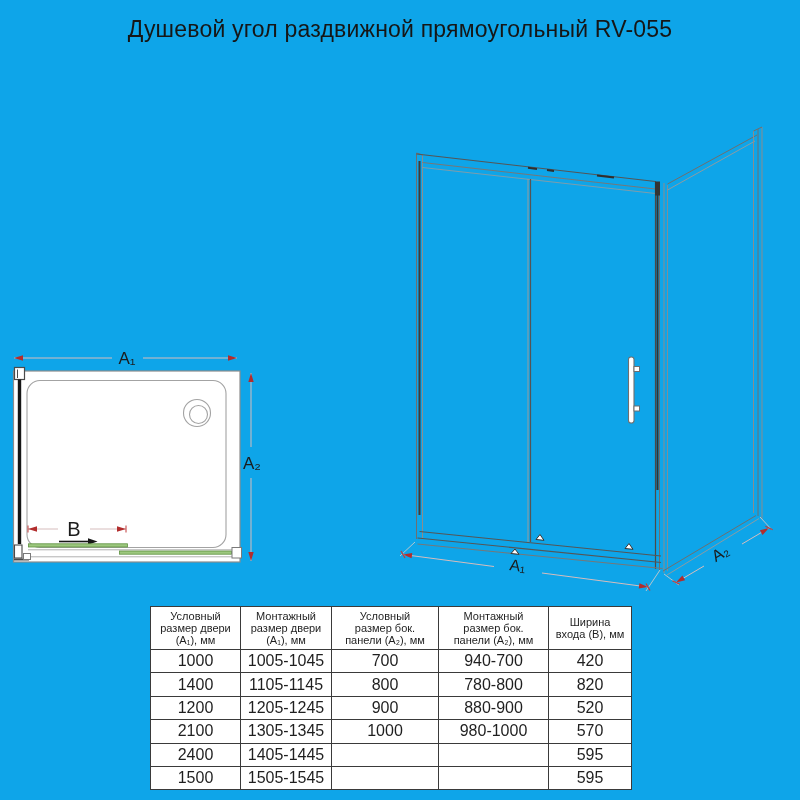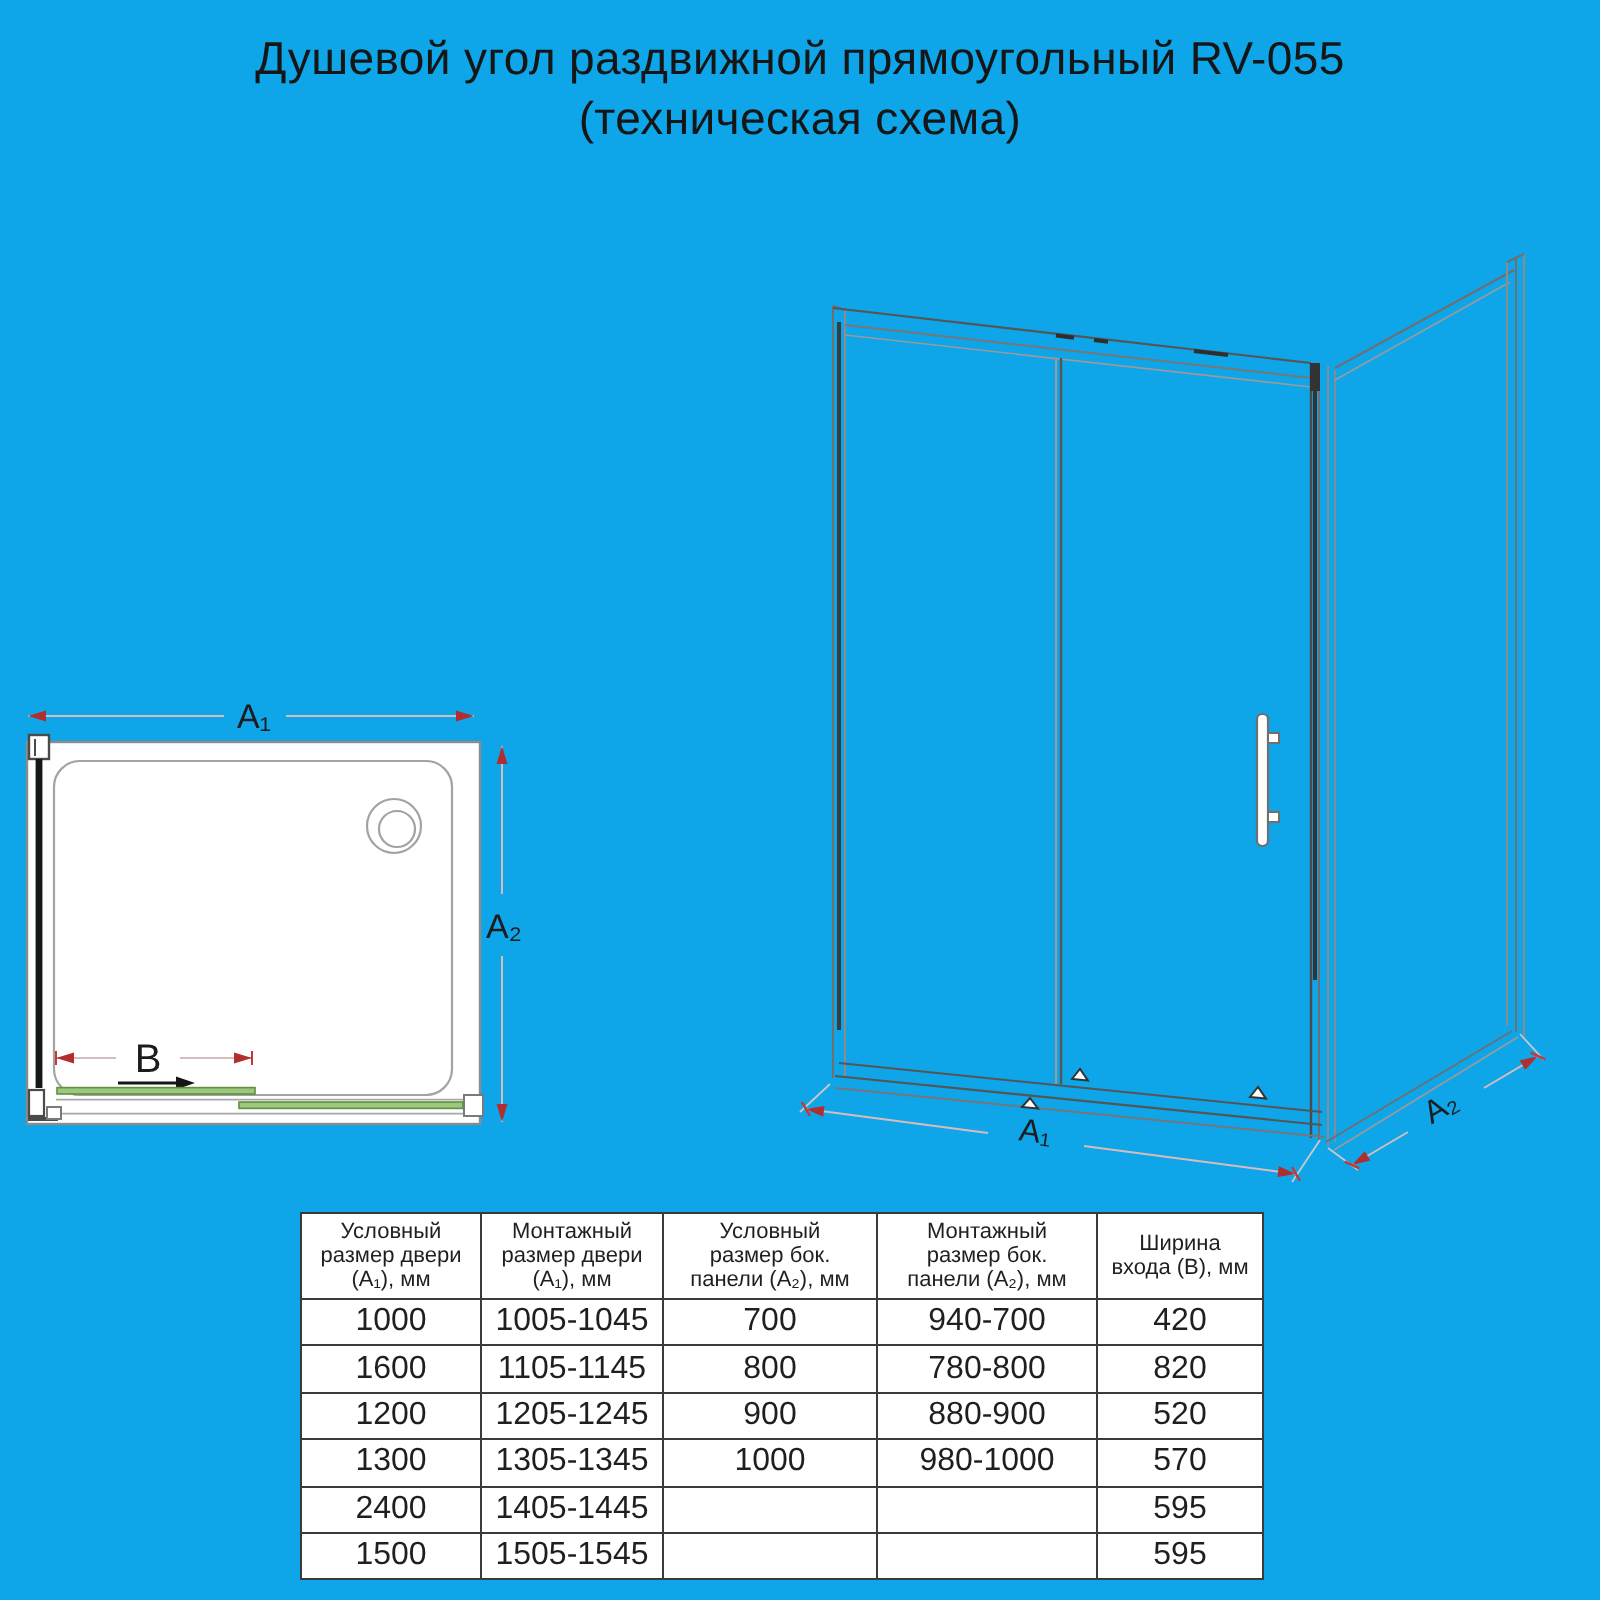--- a/index.html
+++ b/index.html
@@ -20,21 +20,20 @@
   table.sizes td{height:22.4px;font-size:16px;color:#1f1f1f;}
   col.c1{width:90px}col.c2{width:91px}col.c3{width:107px}col.c4{width:110px}col.c5{width:83px}
 </style>
 </head>
 <body>
 
 <div class="stage">
 
   <div class="title">
     <div>Душевой угол раздвижной прямоугольный RV-055</div>
-    <div>(техническая схема)</div>
   </div>
 
   <svg class="plan" viewBox="0 0 300 262">
 
     <g>
       <line x1="14" y1="30" x2="112" y2="30" stroke="#d6bdbd" stroke-width="1"></line>
       <line x1="143" y1="30" x2="237" y2="30" stroke="#d6bdbd" stroke-width="1"></line>
       <polygon points="0,0 9,-2.7 9,2.7" transform="translate(14,30)" fill="#b22d2d"></polygon>
       <polygon points="0,0 9,-2.7 9,2.7" transform="translate(237,30) rotate(180)" fill="#b22d2d"></polygon>
       <text class="dimtext" x="127" y="36" text-anchor="middle">A₁</text>
@@ -199,35 +198,35 @@
     </thead>
     <tbody>
         <tr>
           <td>1000</td>
           <td>1005-1045</td>
           <td>700</td>
           <td>940-700</td>
           <td>420</td>
         </tr>
         <tr>
-          <td>1600</td>
+          <td>1400</td>
           <td>1105-1145</td>
           <td>800</td>
           <td>780-800</td>
           <td>820</td>
         </tr>
         <tr>
           <td>1200</td>
           <td>1205-1245</td>
           <td>900</td>
           <td>880-900</td>
           <td>520</td>
         </tr>
         <tr>
-          <td>1300</td>
+          <td>2100</td>
           <td>1305-1345</td>
           <td>1000</td>
           <td>980-1000</td>
           <td>570</td>
         </tr>
         <tr>
           <td>2400</td>
           <td>1405-1445</td>
           <td></td>
           <td></td>

